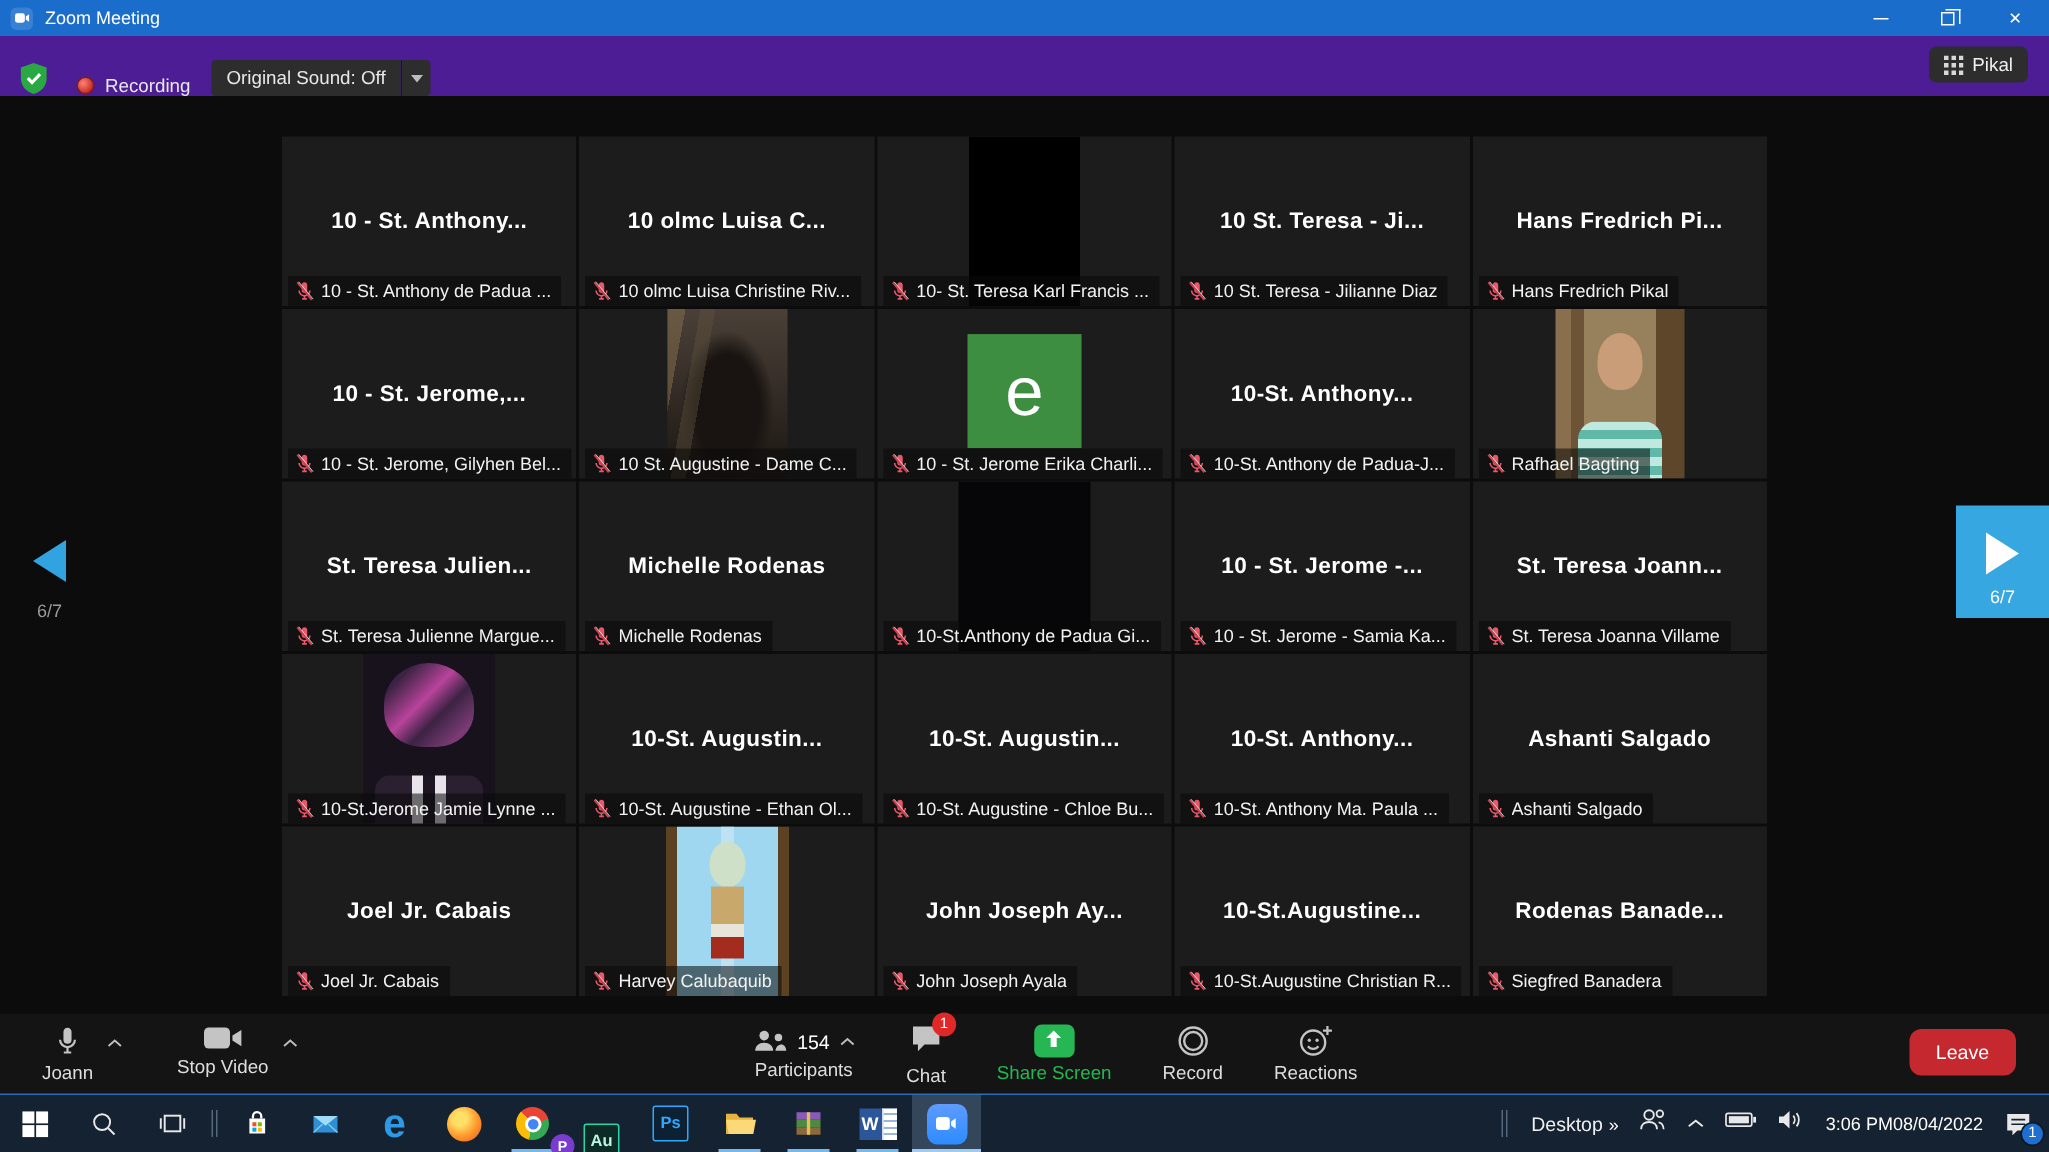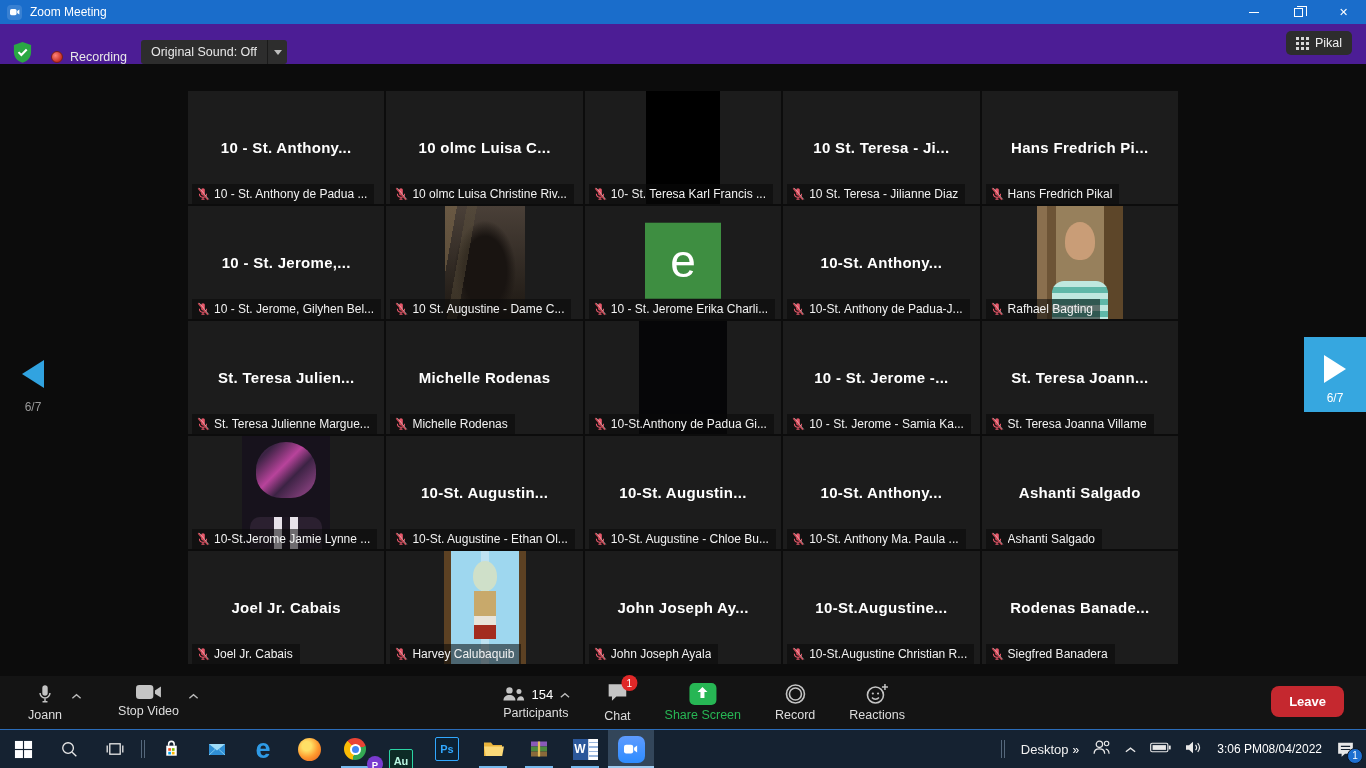--- a/index.html
+++ b/index.html
@@ -101,21 +101,21 @@
     gap:34px; align-items:center; }
   .pc-row { display:flex; align-items:center; gap:6px; }
   .pc-count { color:#fff; font-size:13px; }
   .badge { position:absolute; top:-7px; right:-9px; background:#e02828; color:#fff; font-size:10px;
     min-width:16px; height:16px; border-radius:9px; display:flex; align-items:center; justify-content:center;
     padding:0 3px; }
   .share-ic { width:27px; height:22px; background:#27b654; border-radius:5px; display:flex;
     align-items:center; justify-content:center; }
   .share-lbl { color:#27b654 !important; }
   .leave-btn { position:absolute; right:22px; top:10px; background:#c5282f; color:#fff; font-size:13px;
-    font-weight:bold; padding:8px 18px; border-radius:8px; border:none; }
+    font-weight:normal; padding:8px 18px; border-radius:8px; border:none; }
 
   
   .taskbar { height:38px; background:#152231; display:flex; align-items:stretch; }
   .tb-cell { width:46px; display:flex; align-items:center; justify-content:center; position:relative; }
   .tb-cell.open::after { content:''; position:absolute; bottom:0; left:9px; right:9px; height:2.5px;
     background:#76b9ed; }
   .tb-cell.active { background:#33465a; }
   .tb-cell.active::after { left:0; right:0; background:#9ecbef; }
   .tb-sep { width:10px; display:flex; align-items:center; justify-content:center; }
   .tb-sep i { display:block; width:4px; height:18px; border-left:1px solid #55687c; border-right:1px solid #55687c; }

